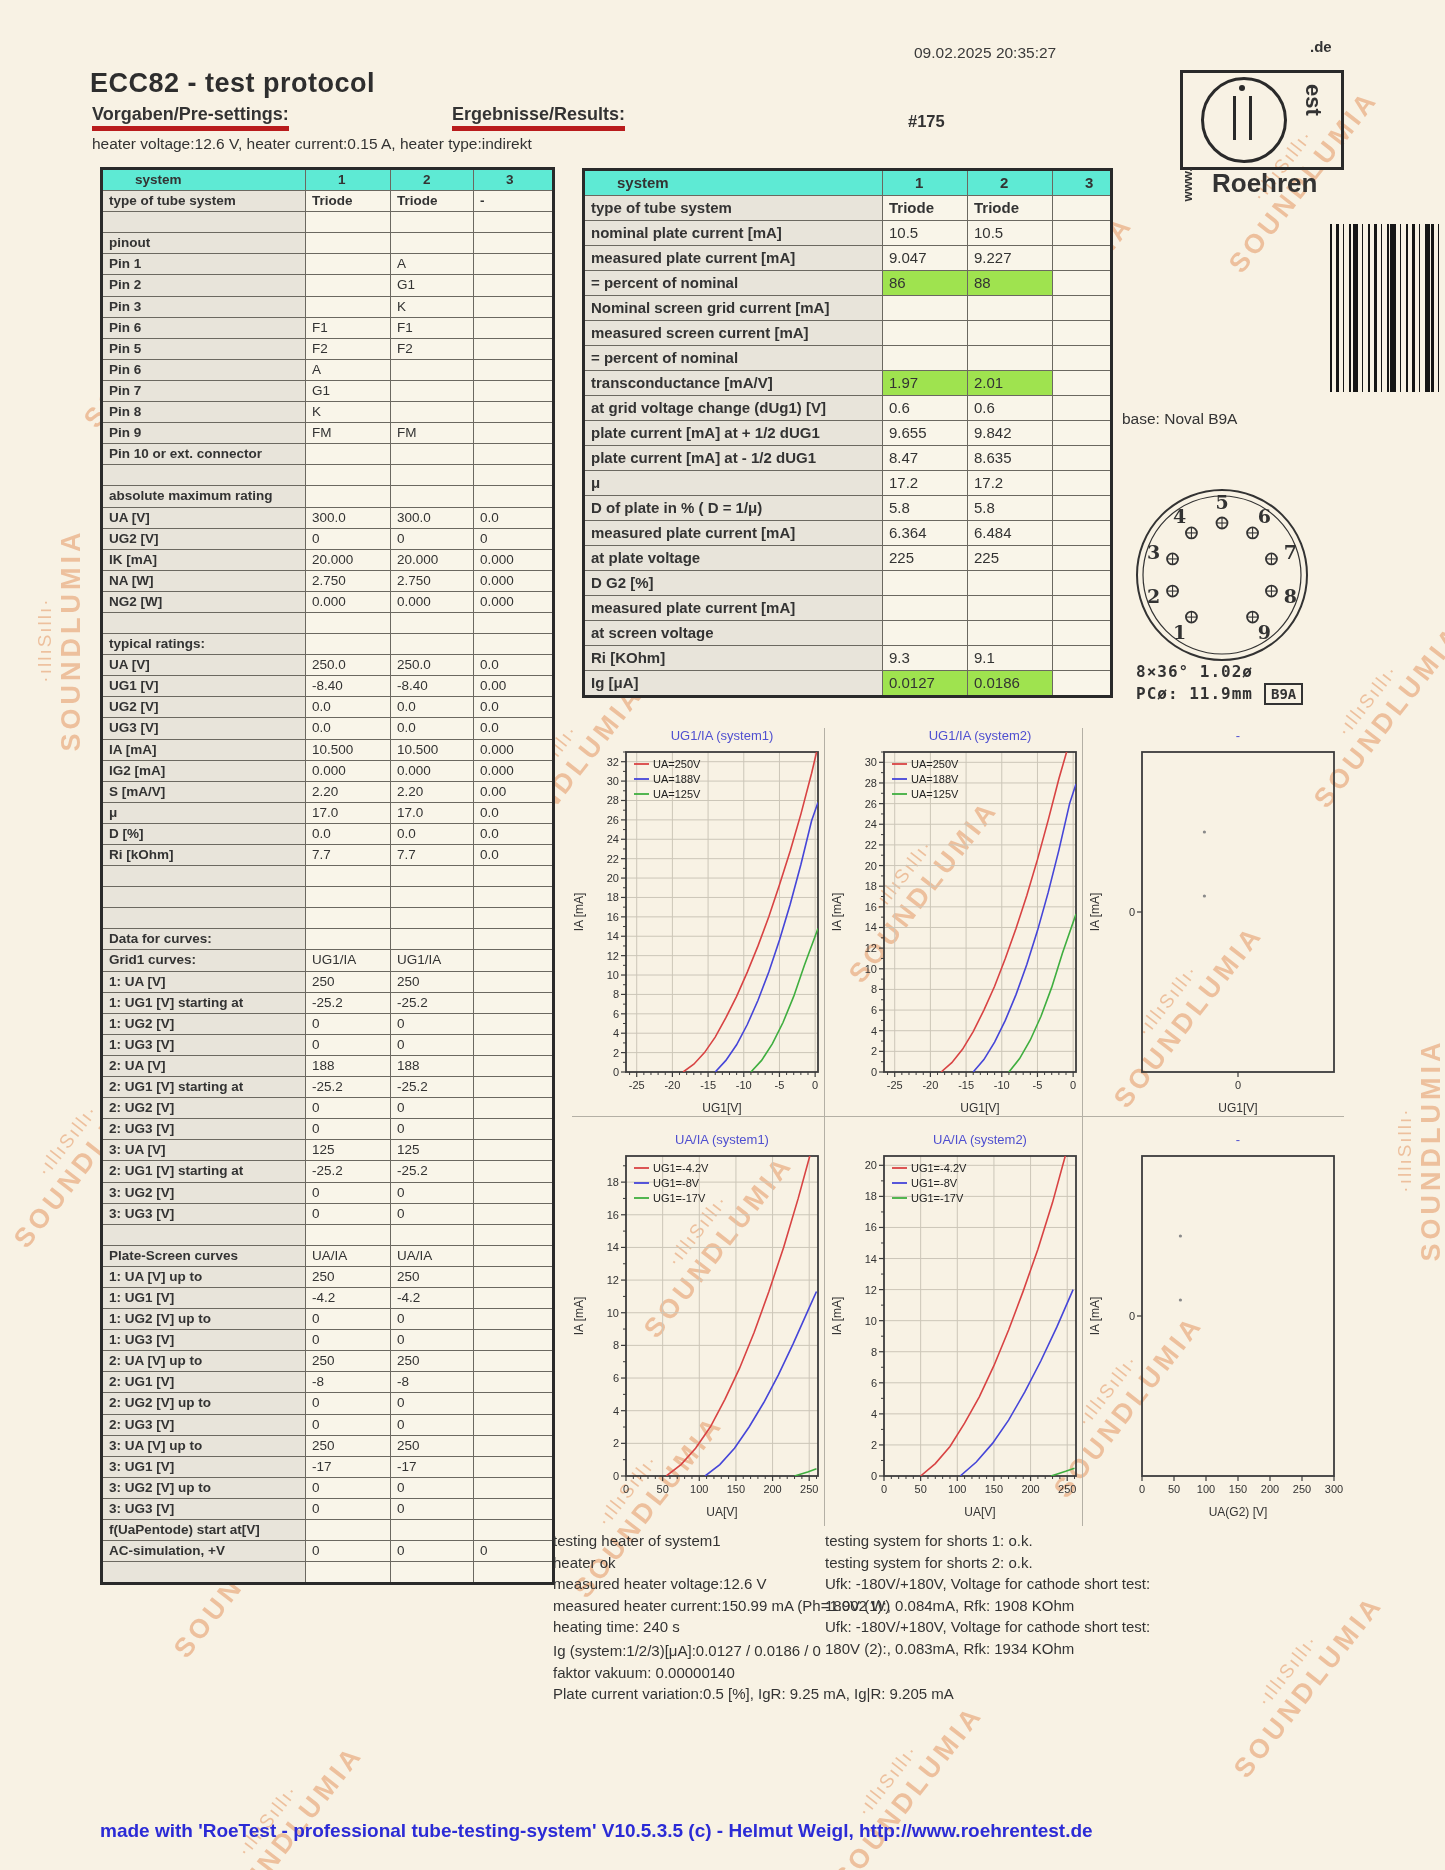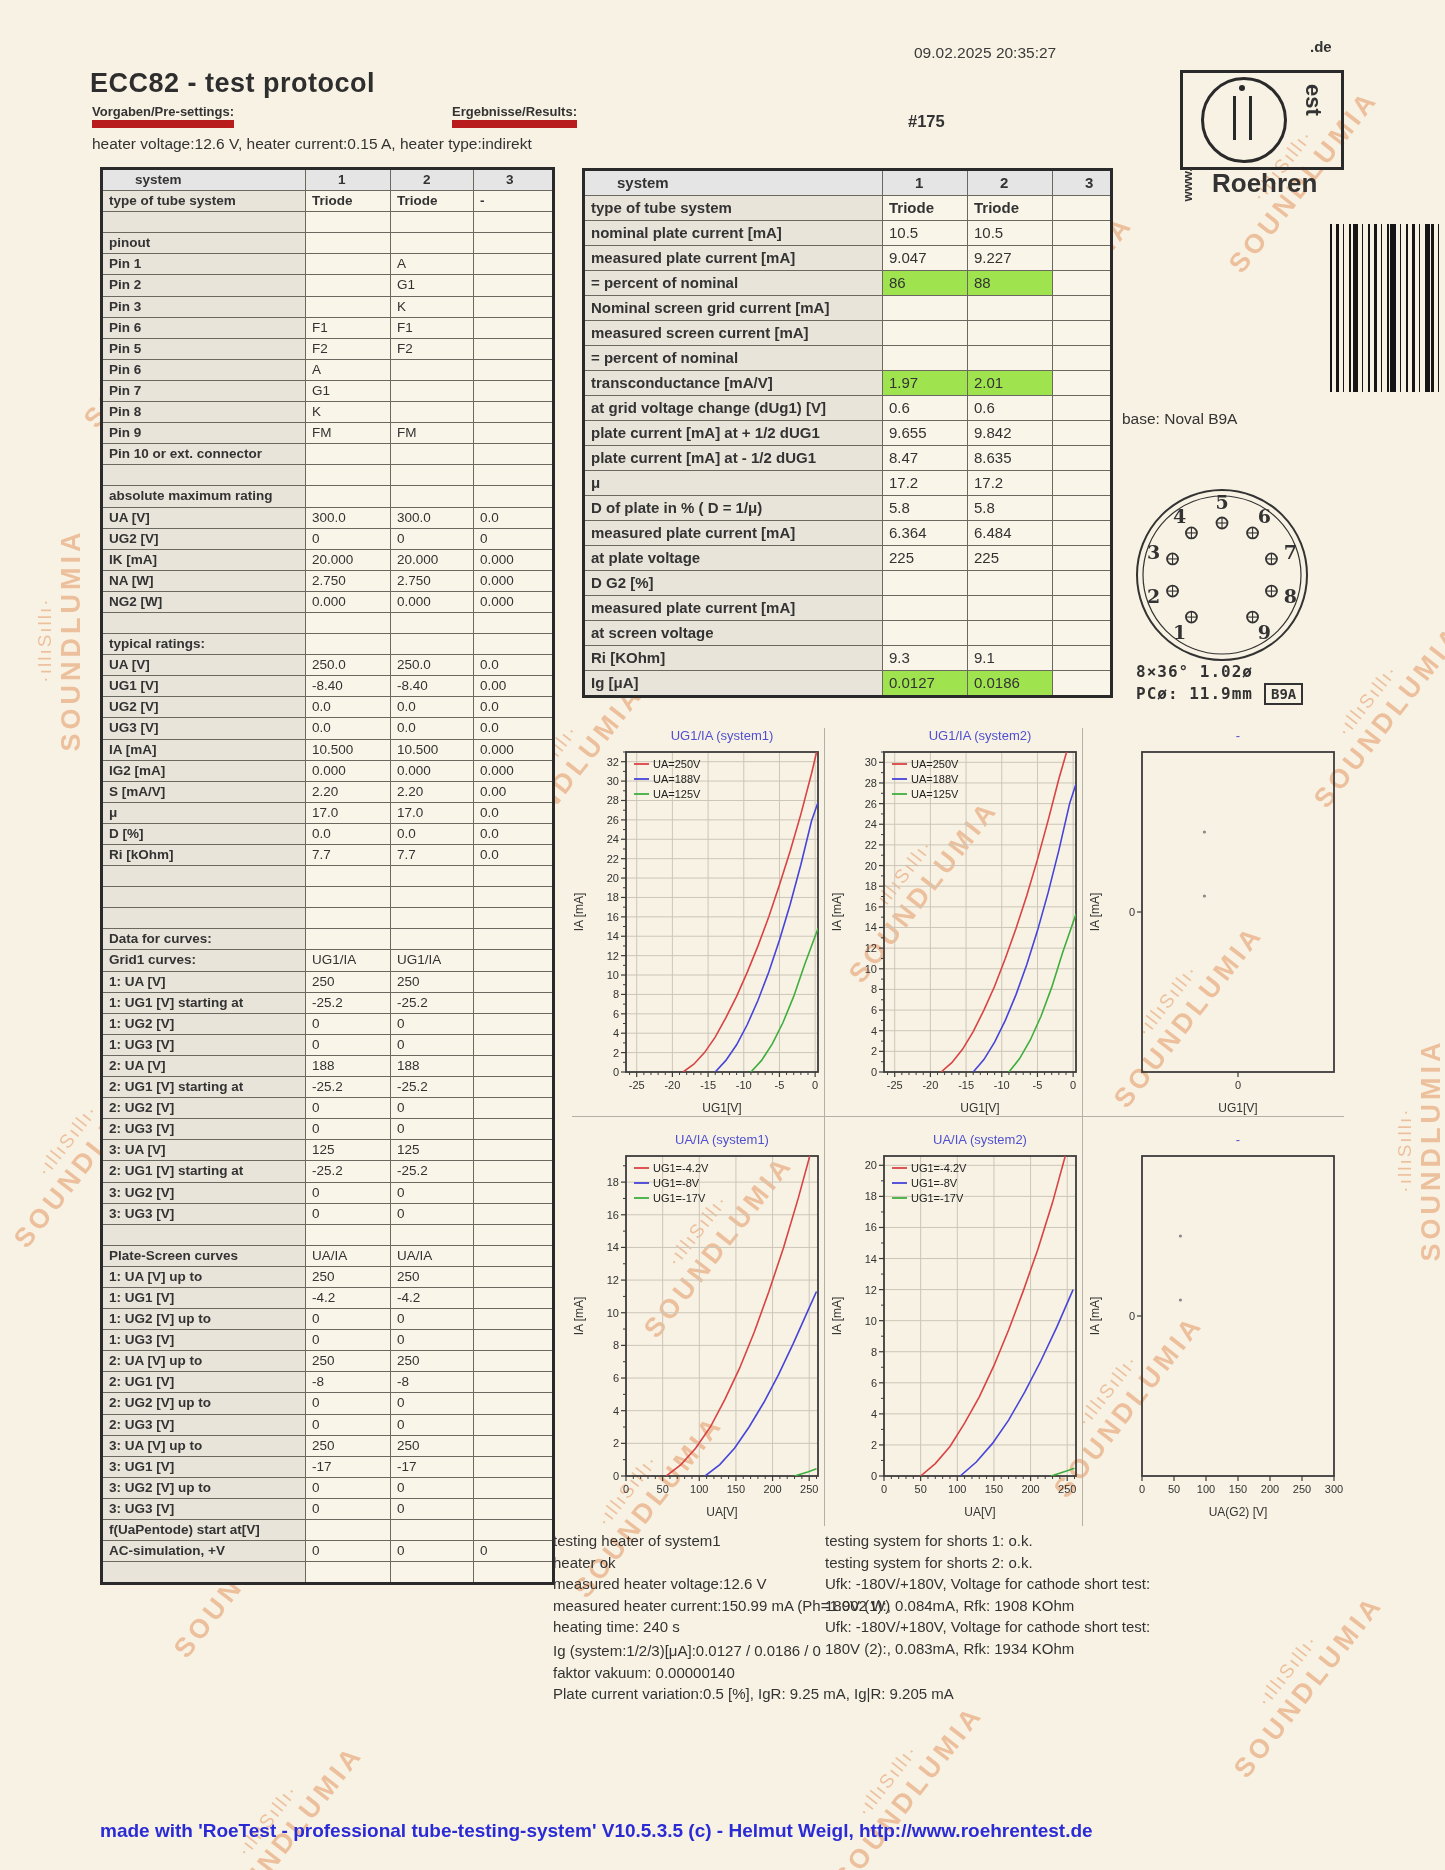--- a/index.html
+++ b/index.html
@@ -2,31 +2,31 @@
 <html style="--hl: #9fe34f; --chart_title: #4f4fd0; --footer: #2b2bd6; --wm: #df7c3c;"><head>
 <meta charset="utf-8">
 <style>
   html,body{margin:0;padding:0;}
   body{width:1445px;height:1870px;position:relative;background:#f8f2e4;
        font-family:"Liberation Sans",sans-serif;color:#333;overflow:hidden;}
   .abs{position:absolute;}
   .page-title{font-size:27px;font-weight:bold;color:#2e2e2e;letter-spacing:.5px;margin-top:16px;}
   .datetime{font-size:15.5px;color:#3a3a3a;}
   .serial{font-size:16.5px;font-weight:bold;}
-  .heading{font-size:13px;font-weight:bold;border-bottom:8px solid #b91c1c;padding-bottom:1px;}
+  .heading{font-size:18px;font-weight:bold;border-bottom:5px solid #b91c1c;padding-bottom:1px;}
   .heater{font-size:15.5px;}
   
   .tbl{display:grid;gap:1px;background:#6b6860;border:3px solid #2a2a2a;}
   .tbl-left{grid-template-columns:202px 84px 82px 78px;grid-auto-rows:20.1px;}
   .tbl-right{grid-template-columns:297px 84px 84px 57px;grid-auto-rows:24px;}
   .cell{background:#f9f5e9;padding:1px 2px 0 6px;overflow:hidden;white-space:nowrap;
         font-size:13.5px;line-height:18px;color:#333;}
   .tbl-right .cell{font-size:15px;line-height:22px;}
   .cell.lbl{background:#e8e4da;font-weight:bold;}
-  .cell.hd{background:#e5e5e5;font-weight:bold;padding-left:32px;}
+  .cell.hd{background:#5eead4;font-weight:bold;padding-left:32px;}
   .cell.bv{font-weight:bold;}
   .cell.hl{background:var(--hl);}
   
   .nline{height:21.5px;font-size:15px;white-space:nowrap;}
   .footer{font-size:19px;font-weight:bold;color:var(--footer);white-space:nowrap;}
   
   .chart{width:258px;height:402px;}
   .vline{width:1px;background:#b4b0a5;}
   .hline{height:1px;background:#b4b0a5;}
   

